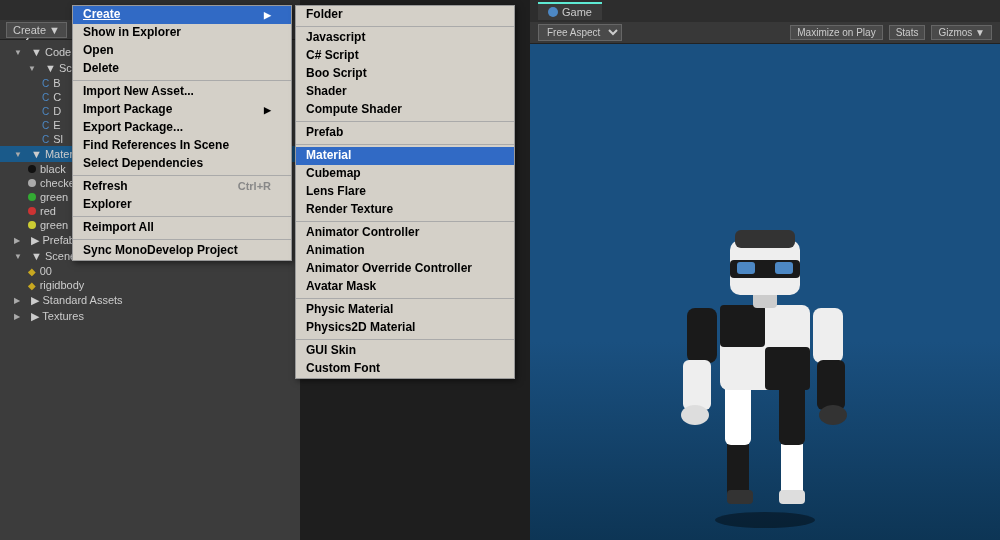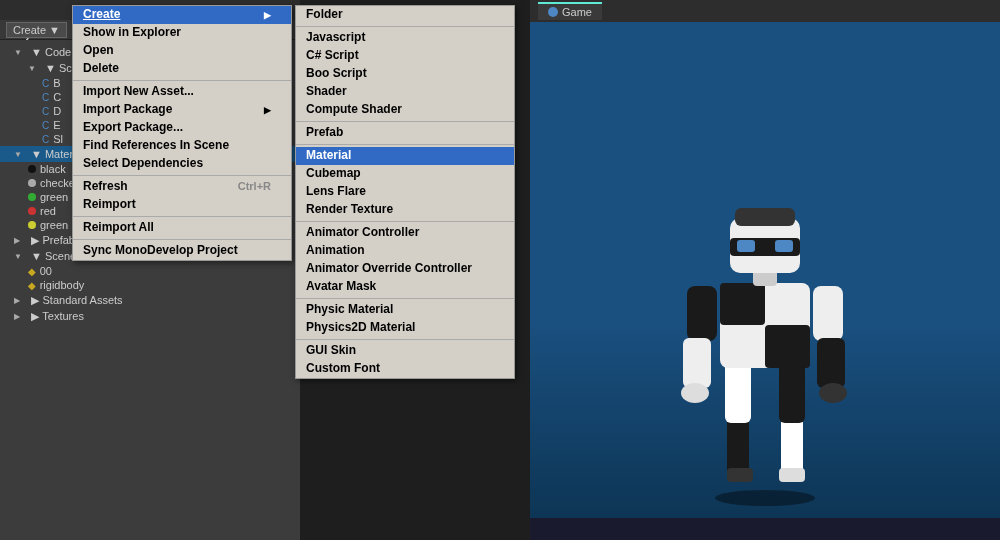--- a/index.html
+++ b/index.html
@@ -346,21 +346,21 @@
   </div>
   <div class="menu-item">
     <span>Select Dependencies</span>
   </div>
   <div class="menu-separator"></div>
   <div class="menu-item">
     <span>Refresh</span>
     <span class="shortcut">Ctrl+R</span>
   </div>
   <div class="menu-item">
-    <span>Reimport</span>
+    <span>Explorer</span>
   </div>
   <div class="menu-separator"></div>
   <div class="menu-item">
     <span>Reimport All</span>
   </div>
   <div class="menu-separator"></div>
   <div class="menu-item">
     <span>Sync MonoDevelop Project</span>
   </div>
 </div>
@@ -431,20 +431,29 @@
   </div>
 </div>
 
 <div id="right-panel">
   <div class="game-header">
     <div class="game-tab">
       <div class="game-tab-icon"></div>
       <span>Game</span>
     </div>
   </div>
+  <div class="game-toolbar">
+    <select>
+      <option>Free Aspect</option>
+    </select>
+    <div style="flex:1;"></div>
+    <button class="btn">Maximize on Play</button>
+    <button class="btn">Stats</button>
+    <button class="btn">Gizmos ▼</button>
+  </div>
   <div class="game-viewport">
     <div class="game-bg"></div>
 
     <svg width="200" height="380" viewBox="0 0 200 380" style="position:absolute; bottom:10px; left:50%; transform:translateX(-50%);">
 
       <ellipse cx="100" cy="370" rx="50" ry="8" fill="rgba(0,0,0,0.4)"></ellipse>
 
       <rect x="62" y="290" width="22" height="60" rx="5" fill="#1a1a1a"></rect>
       <rect x="62" y="340" width="26" height="14" rx="4" fill="#333"></rect>
 

